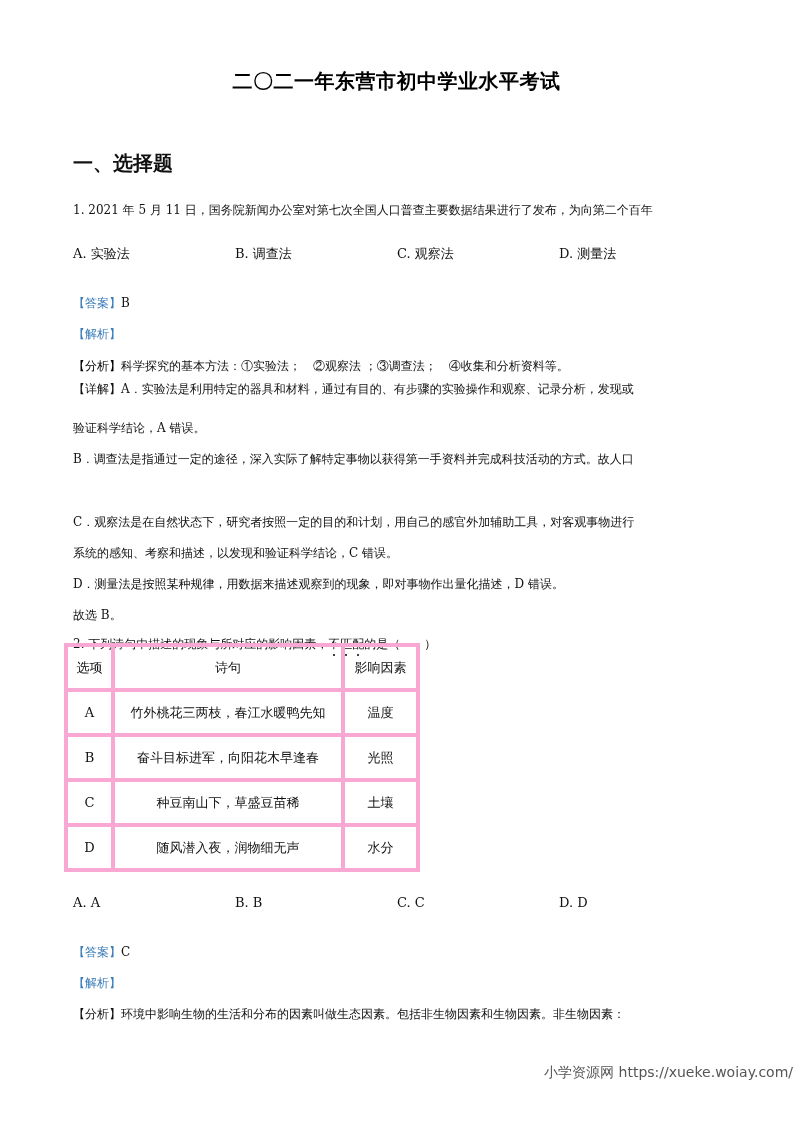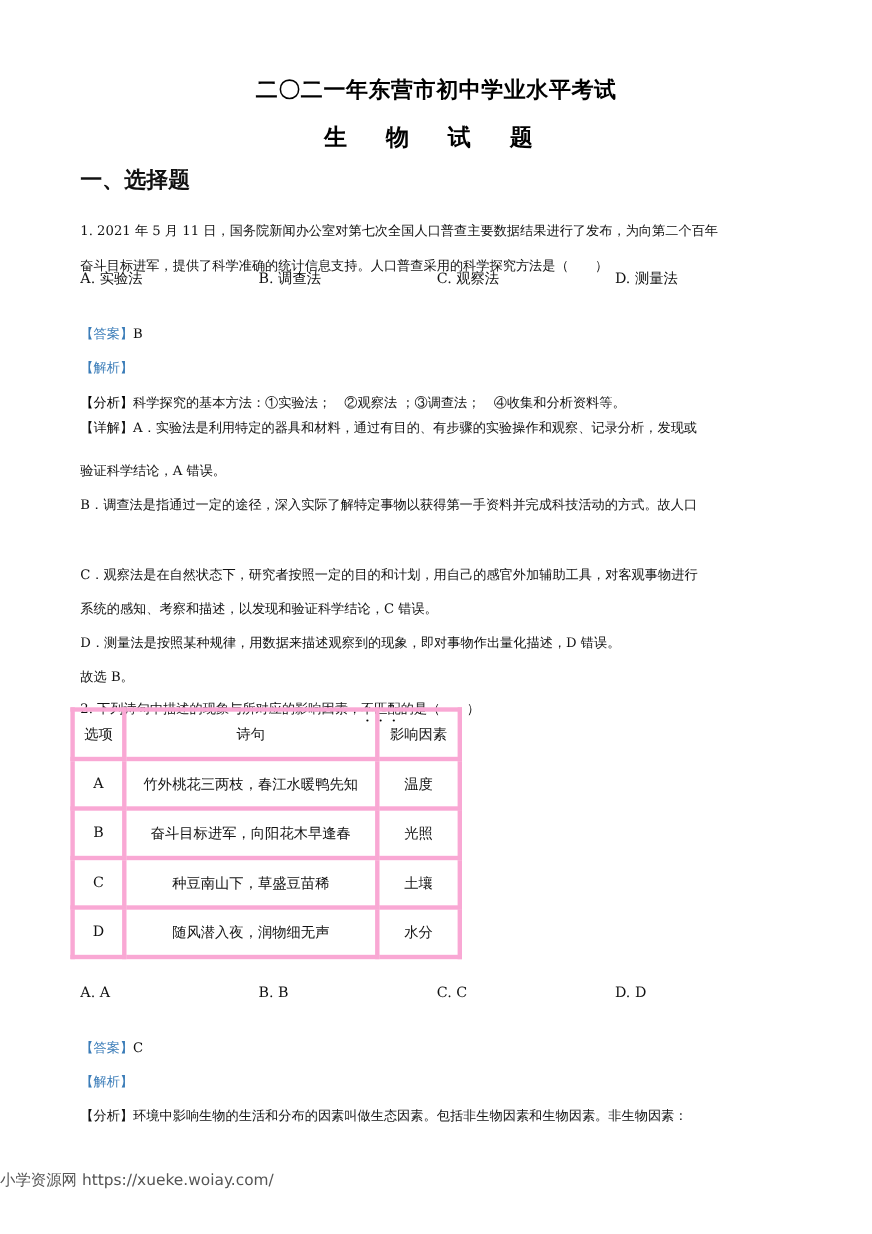--- a/index.html
+++ b/index.html
@@ -35,34 +35,32 @@
       position: absolute; left: 64px; top: 643px; border-collapse: collapse;
       font-size: 13px;
     }
     table.poem td {
       border: 4px solid #f9a8d4; text-align: center; height: 41px; padding: 0;
     }
     .c1 { width: 43px; }
     .c2 { width: 226px; }
     .c3 { width: 71px; }
     .footer {
-      position: absolute; left: 0; width: 793px; top: 1064px; text-align: left;
+      position: absolute; left: 0; width: 793px; top: 1064px; text-align: right;
       font-family: "DejaVu Sans", "Liberation Sans", sans-serif; font-size: 14px; color: #555;
     }
   </style>
 </head>
 <body>
 
 <div class="page">
   <div class="title t1">二〇二一年东营市初中学业水平考试</div>
-  <div class="title t2">生 物 试 题</div>
   <div class="section">一、选择题</div>
 
   <div class="line" style="top:183px">1. 2021 年 5 月 11 日，国务院新闻办公室对第七次全国人口普查主要数据结果进行了发布，为向第二个百年</div>
-  <div class="line" style="top:214px">奋斗目标进军，提供了科学准确的统计信息支持。人口普查采用的科学探究方法是（　　）</div>
   <div class="opts" style="top:245px">
     <span style="left:0">A. 实验法</span>
     <span style="left:162px">B. 调查法</span>
     <span style="left:324px">C. 观察法</span>
     <span style="left:486px">D. 测量法</span>
   </div>
   <div class="line" style="top:276px">
     <span class="tag">【答案】</span><span>B</span>
   </div>
   <div class="line tag" style="top:307px">【解析】</div>

